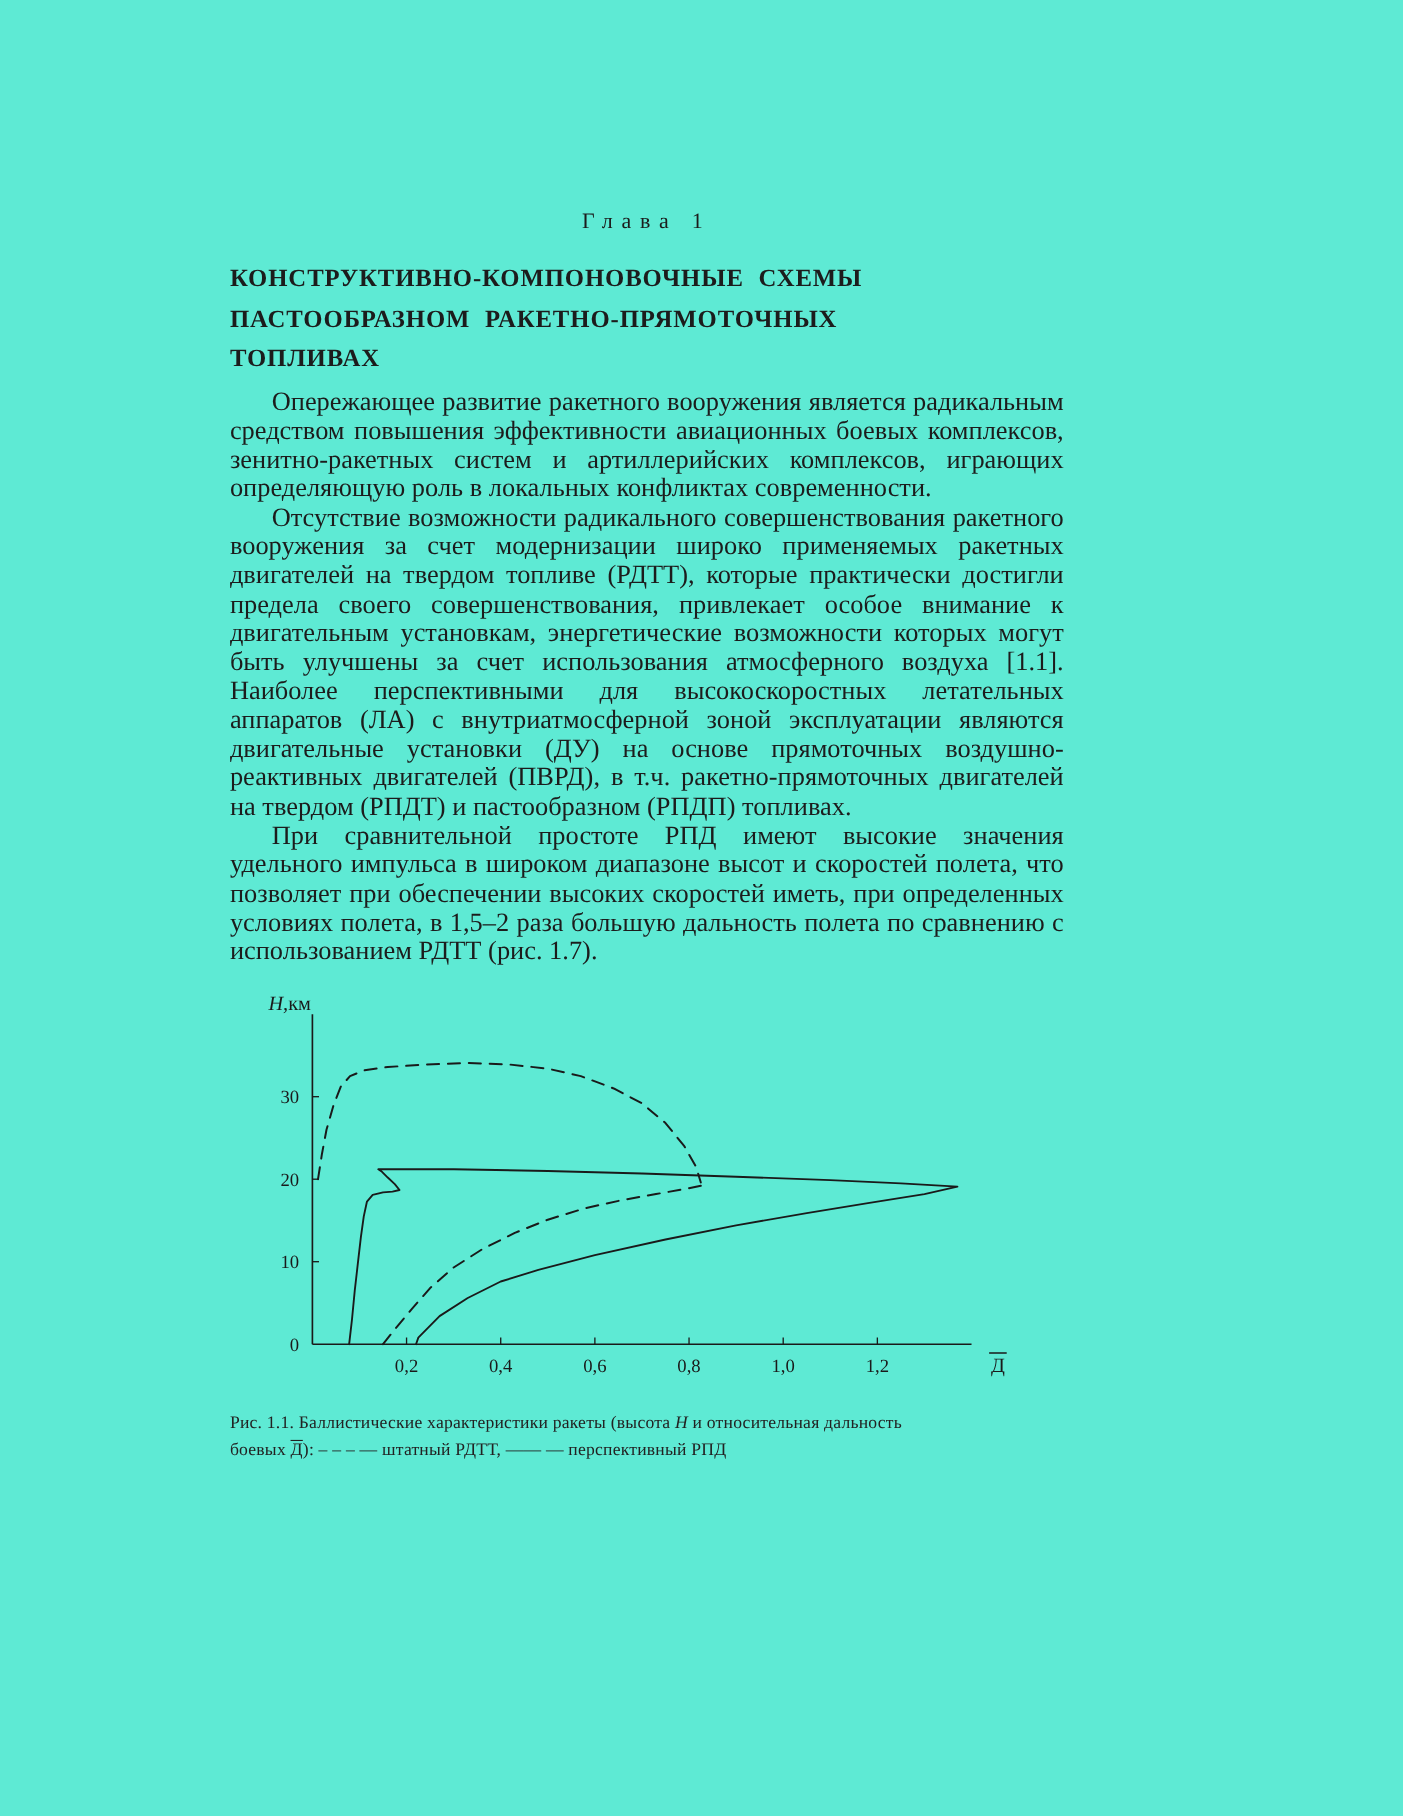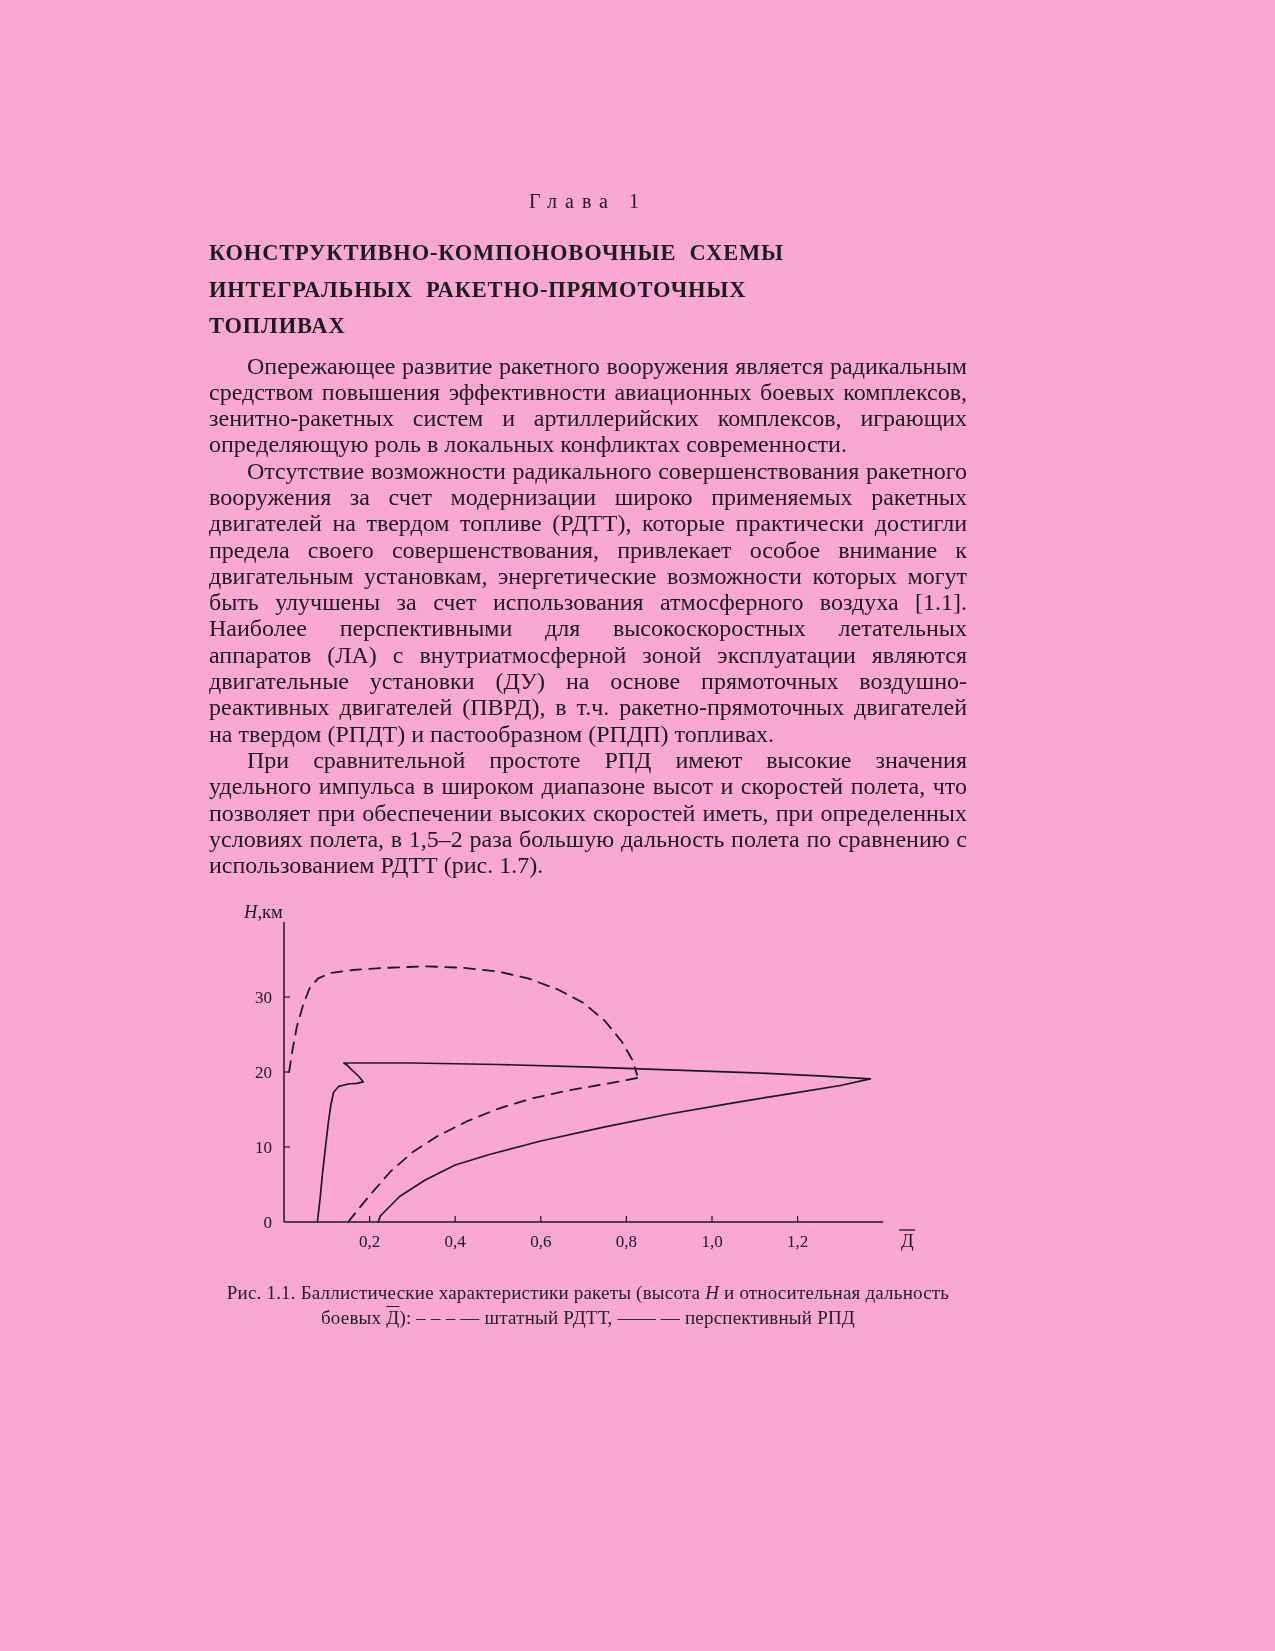--- a/index.html
+++ b/index.html
@@ -1,20 +1,20 @@
 <!DOCTYPE html>
 <html lang="ru"><head>
 <meta charset="utf-8">
 <style>
   html, body { margin: 0; padding: 0; background: #ffffff; }
   .page {
     position: relative;
     width: 1275px;
     height: 1651px;
-    background: #f9a8d4;
+    background: #5eead4;
     color: #1c1c1c;
     font-family: "Liberation Serif", "DejaVu Serif", serif;
     overflow: hidden;
   }
   .content {
     width: 758px;
     margin-left: 209px;
     padding-top: 190px;
   }
   .chapter-heading {
@@ -45,40 +45,39 @@
   }
   .chart-wrap { margin-left: 0px; }
   svg text {
     font-family: "Liberation Serif", "DejaVu Serif", serif;
     fill: #1a1a1a;
   }
   svg .tick { font-size: 17px; }
   svg .axis-label { font-size: 18.5px; }
   .caption {
     margin-top: 20px;
-    font-size: 19px;
+    font-size: 16px;
     line-height: 25px;
     letter-spacing: 0.2px;
-    text-align: center;
     color: #222;
   }
   .caption .it { font-style: italic; }
   .caption .ov { text-decoration: overline; }
 </style>
 </head>
 <body>
 
 <div class="page">
   <div class="content">
 
     <div class="chapter-heading">Глава 1</div>
 
     <div class="chapter-title">
       <div>КОНСТРУКТИВНО-КОМПОНОВОЧНЫЕ  СХЕМЫ</div>
-      <div>ИНТЕГРАЛЬНЫХ  РАКЕТНО-ПРЯМОТОЧНЫХ</div>
+      <div>ПАСТООБРАЗНОМ  РАКЕТНО-ПРЯМОТОЧНЫХ</div>
       <div>ТОПЛИВАХ</div>
     </div>
 
     <div class="body-text">
       <p>Опережающее развитие ракетного вооружения является радикальным средством повышения эффективности авиационных боевых комплексов, зенитно-ракетных систем и артиллерийских комплексов, играющих определяющую роль в локальных конфликтах современности.</p>
       <p>Отсутствие возможности радикального совершенствования ракетного вооружения за счет модернизации широко применяемых ракетных двигателей на твердом топливе (РДТТ), которые практически достигли предела своего совершенствования, привлекает особое внимание к двигательным установкам, энергетические возможности которых могут быть улучшены за счет использования атмосферного воздуха [1.1]. Наиболее перспективными для высокоскоростных летательных аппаратов (ЛА) с внутриатмосферной зоной эксплуатации являются двигательные установки (ДУ) на основе прямоточных воздушно-реактивных двигателей (ПВРД), в т.ч. ракетно-прямоточных двигателей на твердом (РПДТ) и пастообразном (РПДП) топливах.</p>
       <p>При сравнительной простоте РПД имеют высокие значения удельного импульса в широком диапазоне высот и скоростей полета, что позволяет при обеспечении высоких скоростей иметь, при определенных условиях полета, в 1,5–2 раза большую дальность полета по сравнению с использованием РДТТ (рис. 1.7).</p>
     </div>
 
     <figure>

